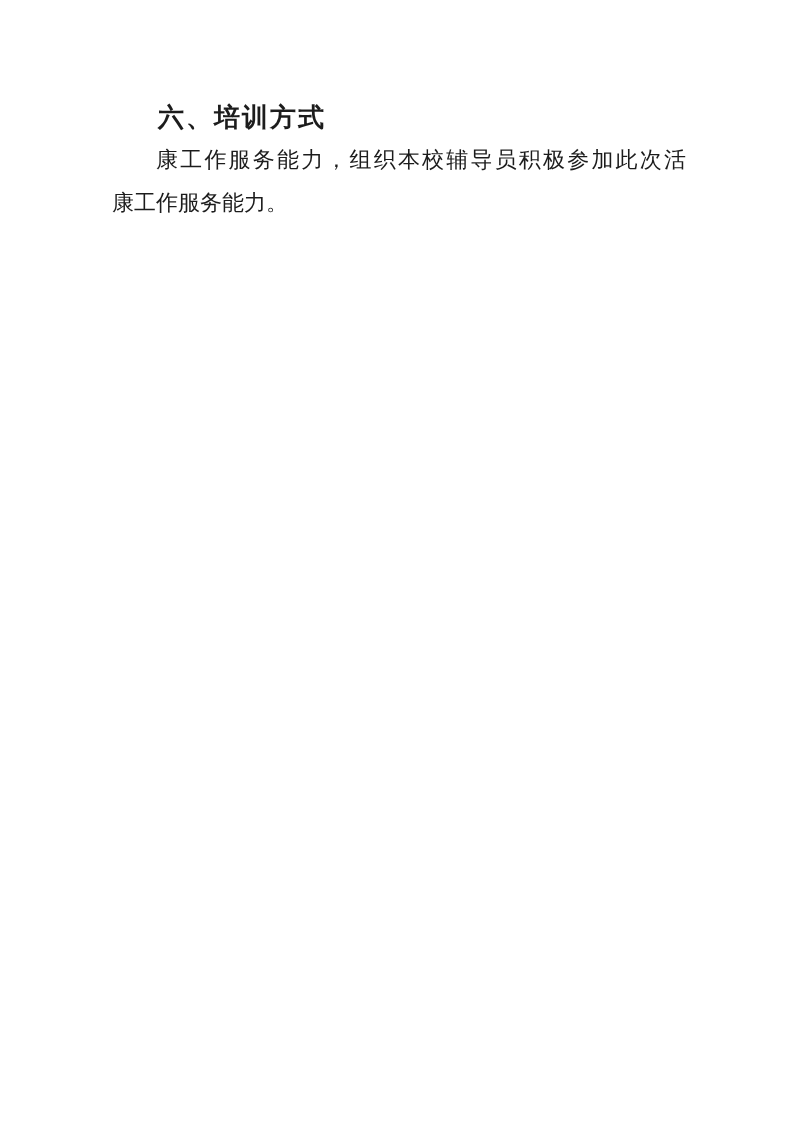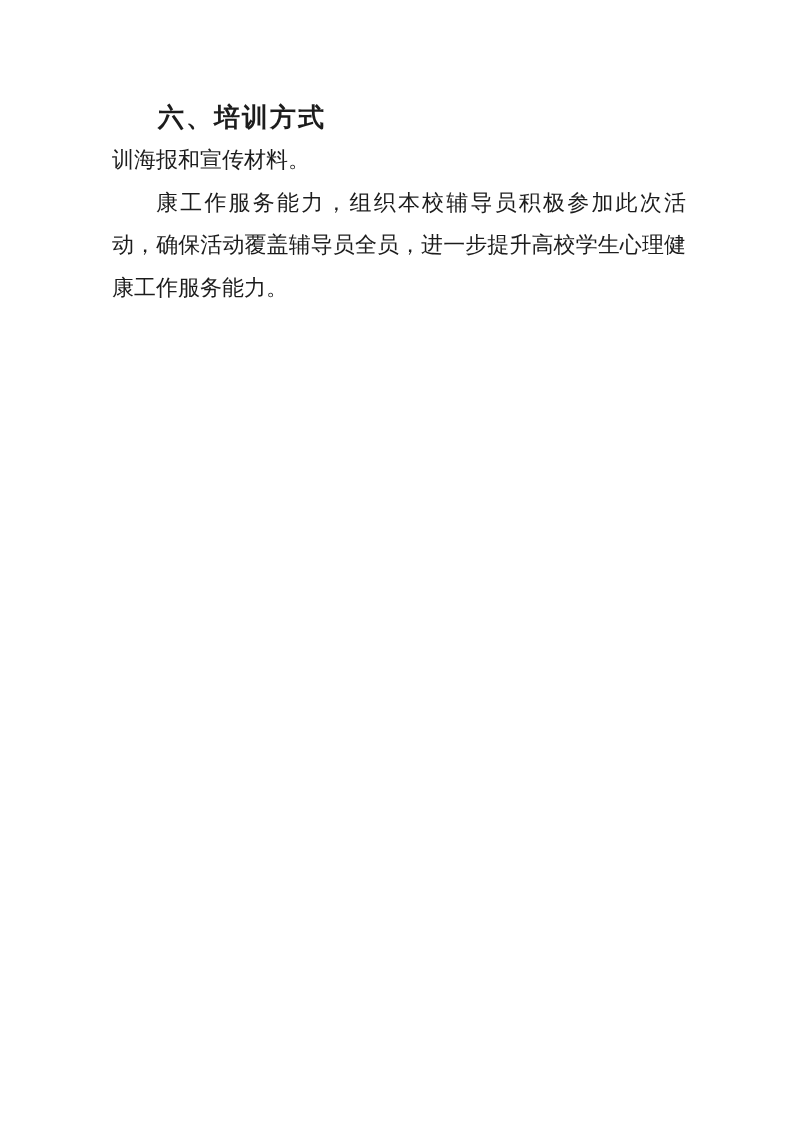--- a/index.html
+++ b/index.html
@@ -50,21 +50,19 @@
 </style>
 </head>
 <body>
 
 <div class="page" style="background: rgb(255, 255, 255);">
   <div class="doc" style="color: rgb(28, 28, 28);">
       <div class="section">
         <div class="line indent final heading">六、培训方式</div>
       </div>
       <div class="section">
-        <div class="line final">训海报和宣传材料。</div>
       </div>
       <div class="section">
         <div class="line indent">康工作服务能力，组织本校辅导员积极参加此次活</div>
-        <div class="line">动，确保活动覆盖辅导员全员，进一步提升高校学生心理健</div>
         <div class="line final">康工作服务能力。</div>
       </div>
     </div>
 </div>
 
 </body></html>

